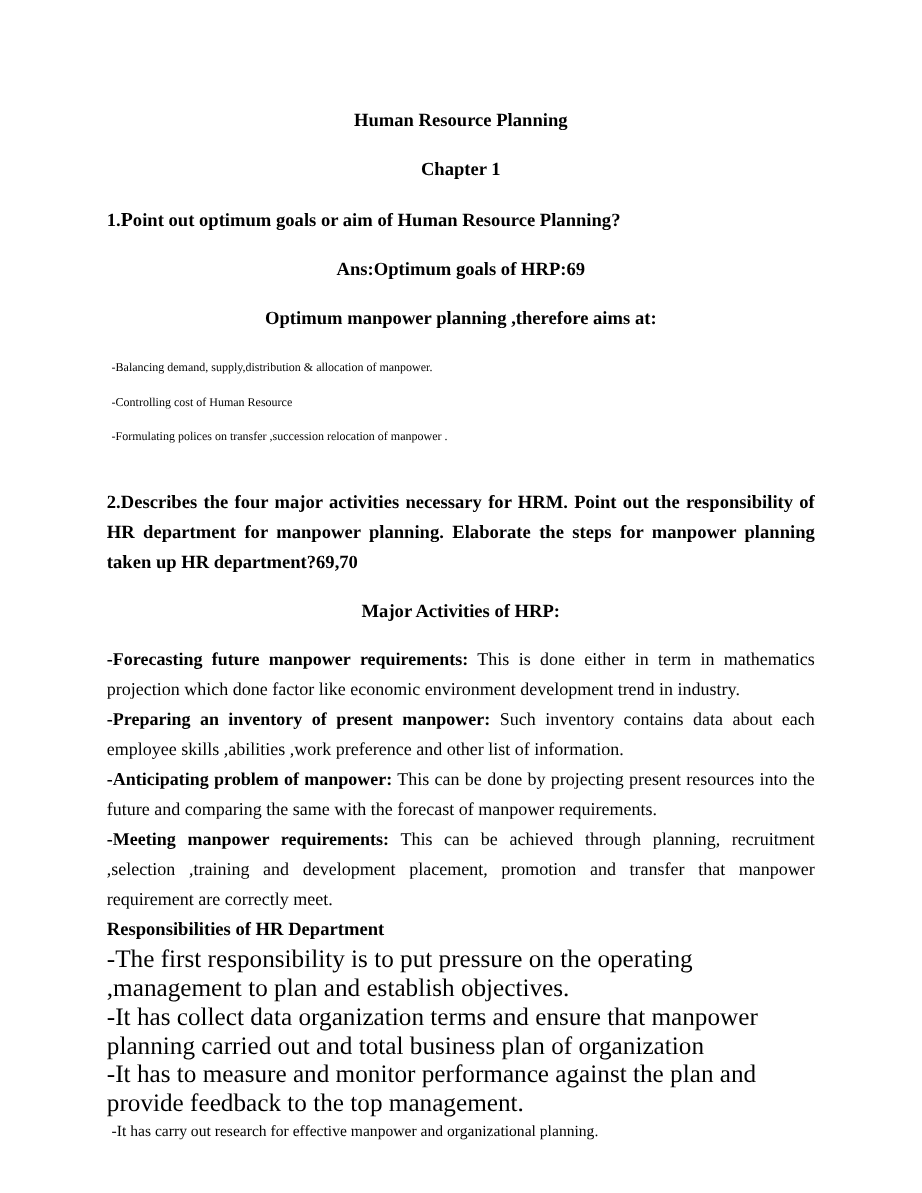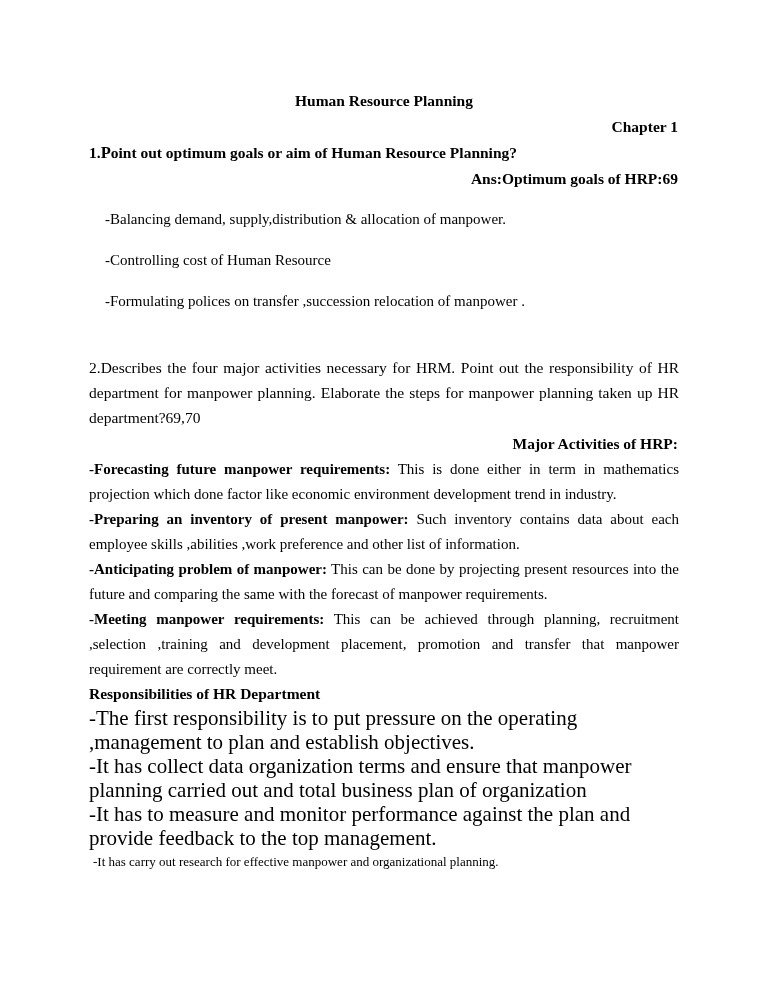--- a/index.html
+++ b/index.html
@@ -30,44 +30,44 @@
     text-align: center;
     font-weight: bold;
     font-size: 15.5px;
     line-height: 25px;
     margin: 0 0 0 0;
   }
   .head-line {
     font-weight: bold;
     font-size: 15.5px;
     line-height: 25px;
-    text-align: right;
-    margin: 1px;
+    text-align: center;
+    margin: 16px;
   }
   .q-first {
     font-weight: bold;
     font-size: 15.5px;
     line-height: 25px;
     text-align: left;
     margin: 0;
   }
   .q-first .lead-cap {
     font-size: 16.5px;
   }
   .body-line {
-    font-size: 15px;
+    font-size: 10px;
     line-height: 25px;
     text-align: left;
-    margin: 16px;
+    margin: 4px;
   }
   .gap {
     height: 25px;
   }
   .q-block {
-    font-weight: normal;
+    font-weight: bold;
     font-size: 15.5px;
     line-height: 25px;
     text-align: justify;
     text-justify: inter-word;
     margin: 0;
   }
   .para-just {
     font-size: 15px;
     line-height: 25px;
     text-align: justify;
@@ -105,20 +105,21 @@
   <div class="content">
 
     <div class="doc-title">Human Resource Planning</div>
 
     <div class="head-line">Chapter 1</div>
 
     <div class="q-first"><span>1.</span><span class="lead-cap">P</span><span>oint out optimum goals or aim of Human Resource Planning?</span></div>
 
     <div class="head-line">Ans:Optimum goals of HRP:69</div>
 
+    <div class="head-line">Optimum manpower planning ,therefore aims at:</div>
 
     <div class="body-line">-Balancing  demand, supply,distribution &amp; allocation of manpower.</div>
     <div class="body-line">-Controlling  cost of Human Resource</div>
     <div class="body-line">-Formulating  polices on transfer ,succession relocation of manpower .</div>
 
     <div class="gap"></div>
 
     <div class="q-block">2.Describes the four major activities necessary for HRM. Point out the responsibility of HR department for manpower planning. Elaborate the steps for manpower planning taken up HR department?69,70</div>
 
     <div class="head-line">Major Activities of HRP:</div>

